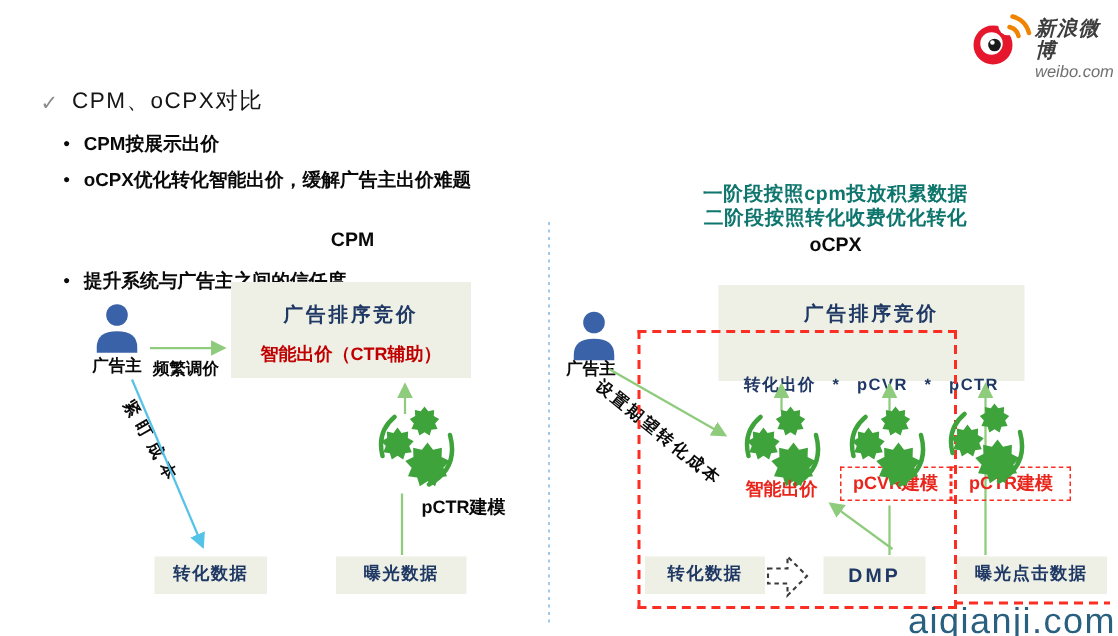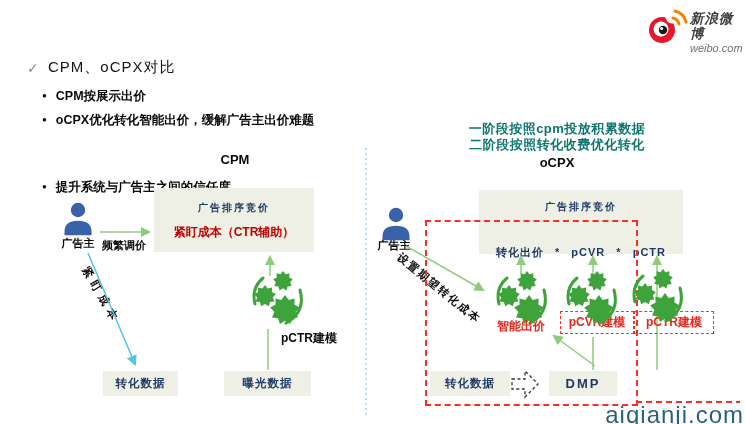--- a/index.html
+++ b/index.html
@@ -14,21 +14,21 @@
   .bullet.b1{top:88px;} .bullet.b2{top:112px;} .bullet.b3{top:135px;margin-top:44px;}
   
   .logo{left:646px;top:8px;width:100px;height:40px;}
   .logo-text{position:absolute;left:44px;top:4px;font-style:italic;line-height:1.1;}
   .logo-name{font-size:13.5px;font-weight:bold;color:#3d3d3d;letter-spacing:1px;}
   .logo-domain{font-size:11px;color:#707070;}
   
   .panel-box{background:#EEF0E6;z-index:1;display:flex;flex-direction:column;align-items:center;}
   .main-box{width:160px;height:64px;left:154px;top:188px;padding-top:13px;box-sizing:border-box;gap:9px;}
   .main-box-r{width:204px;height:64px;left:479px;top:190px;padding-top:10px;box-sizing:border-box;gap:9px;}
-  .box-l1{font-size:10px;font-weight:bold;color:#1F3864;letter-spacing:2px;}
+  .box-l1{font-size:13px;font-weight:bold;color:#1F3864;letter-spacing:2px;}
   .box-l2-red{font-size:12px;font-weight:bold;color:#C00000;}
   .box-l2-navy{font-size:11px;font-weight:bold;color:#1F3864;word-spacing:7px;letter-spacing:1px;margin-top:22px;}
   .data-box{height:25px;line-height:25px;text-align:center;font-size:11.5px;font-weight:bold;
             color:#1F3864;letter-spacing:1px;z-index:1;display:block;}
   
   .diagram-label{font-size:13px;font-weight:bold;color:#0a0a0a;text-align:center;}
   .small-label{font-size:11px;font-weight:bold;color:#0a0a0a;white-space:nowrap;}
   .rot{transform-origin:center center;white-space:nowrap;font-size:11px;font-weight:bold;color:#0a0a0a;}
   .red-note{width:250px;text-align:center;font-size:13px;font-weight:bold;color:#0f766e;letter-spacing:0.5px;}
   .red-label{font-size:12px;font-weight:bold;color:#E8261C;text-align:center;}
@@ -86,21 +86,21 @@
     <line x1="657" y1="370" x2="657" y2="257" stroke="#8FCB7C" stroke-width="1.5" marker-end="url(#ag)"></line>
     <line x1="593" y1="370" x2="593" y2="337" stroke="#8FCB7C" stroke-width="1.5"></line>
     <line x1="595" y1="366" x2="554" y2="336" stroke="#8FCB7C" stroke-width="1.5" marker-end="url(#ag)"></line>
     <line x1="636" y1="402" x2="740" y2="402" stroke="#FB2E24" stroke-width="2" stroke-dasharray="6 4"></line>
   </svg>
 
   <span class="abs diagram-label" style="left:200px;top:152px;width:70px;">CPM</span>
 
   <div class="abs panel-box main-box">
     <span class="box-l1">广告排序竞价</span>
-    <span class="box-l2-red">紧盯成本（CTR辅助）</span>
+    <span class="box-l2-red">智能出价（CTR辅助）</span>
   </div>
 
   <svg class="abs person" style="left:60px;top:201px;" viewBox="0 0 40 40">
     <circle cx="20" cy="10" r="8" fill="#3A62A8"></circle>
     <path d="M5,38 L5,34 Q5,22 20,22 Q35,22 35,34 L35,38 Z" fill="#3A62A8"></path>
   </svg>
   <span class="abs small-label" style="left:54px;top:236px;width:48px;text-align:center;">广告主</span>
 
   <span class="abs small-label" style="left:102px;top:238px;">频繁调价</span>
 
@@ -158,19 +158,20 @@
         <polygon points="15.0,17.0 17.7,20.6 22.1,19.6 21.9,24.0 25.8,26.1 22.8,29.4 24.5,33.5 20.1,34.1 18.8,38.3 15.0,35.9 11.2,38.3 9.9,34.1 5.5,33.5 7.2,29.4 4.2,26.1 8.1,24.0 7.9,19.6 12.3,20.6" fill="#3FA33C"></polygon>
         <polygon points="35.0,27.0 38.7,31.9 44.6,30.5 44.4,36.6 49.8,39.4 45.6,43.9 48.0,49.5 41.9,50.3 40.1,56.1 35.0,52.8 29.9,56.1 28.1,50.3 22.0,49.5 24.4,43.9 20.2,39.4 25.6,36.6 25.4,30.5 31.3,31.9" fill="#3FA33C"></polygon>
       </svg></div>
 
   <span class="abs red-label" style="left:490px;top:318px;width:62px;z-index:6;">智能出价</span>
   <span class="abs dash-red-box red-label" style="left:560px;top:311px;width:74px;height:23px;line-height:20px;">pCVR建模</span>
   <span class="abs dash-red-box red-label" style="left:634px;top:311px;width:80px;height:23px;line-height:20px;">pCTR建模</span>
 
   <span class="abs panel-box data-box" style="left:430px;top:371px;width:80px;">转化数据</span>
   <span class="abs panel-box data-box" style="left:549px;top:371px;width:68px;font-size:13px;letter-spacing:2px;">DMP</span>
+  <span class="abs panel-box data-box" style="left:637px;top:371px;width:101px;">曝光点击数据</span>
 
   <svg class="abs" style="left:510px;top:368px;z-index:4;" width="30" height="32" viewBox="0 0 30 32">
     <polygon points="2,11 15,11 15,3 28,16 15,29 15,21 2,21" fill="#fff" stroke="#3a3a3a" stroke-width="1.4" stroke-dasharray="3 2.5"></polygon>
   </svg>
 
   <span class="abs watermark">aiqianji.com</span>
 </div>
 
 </body></html>

